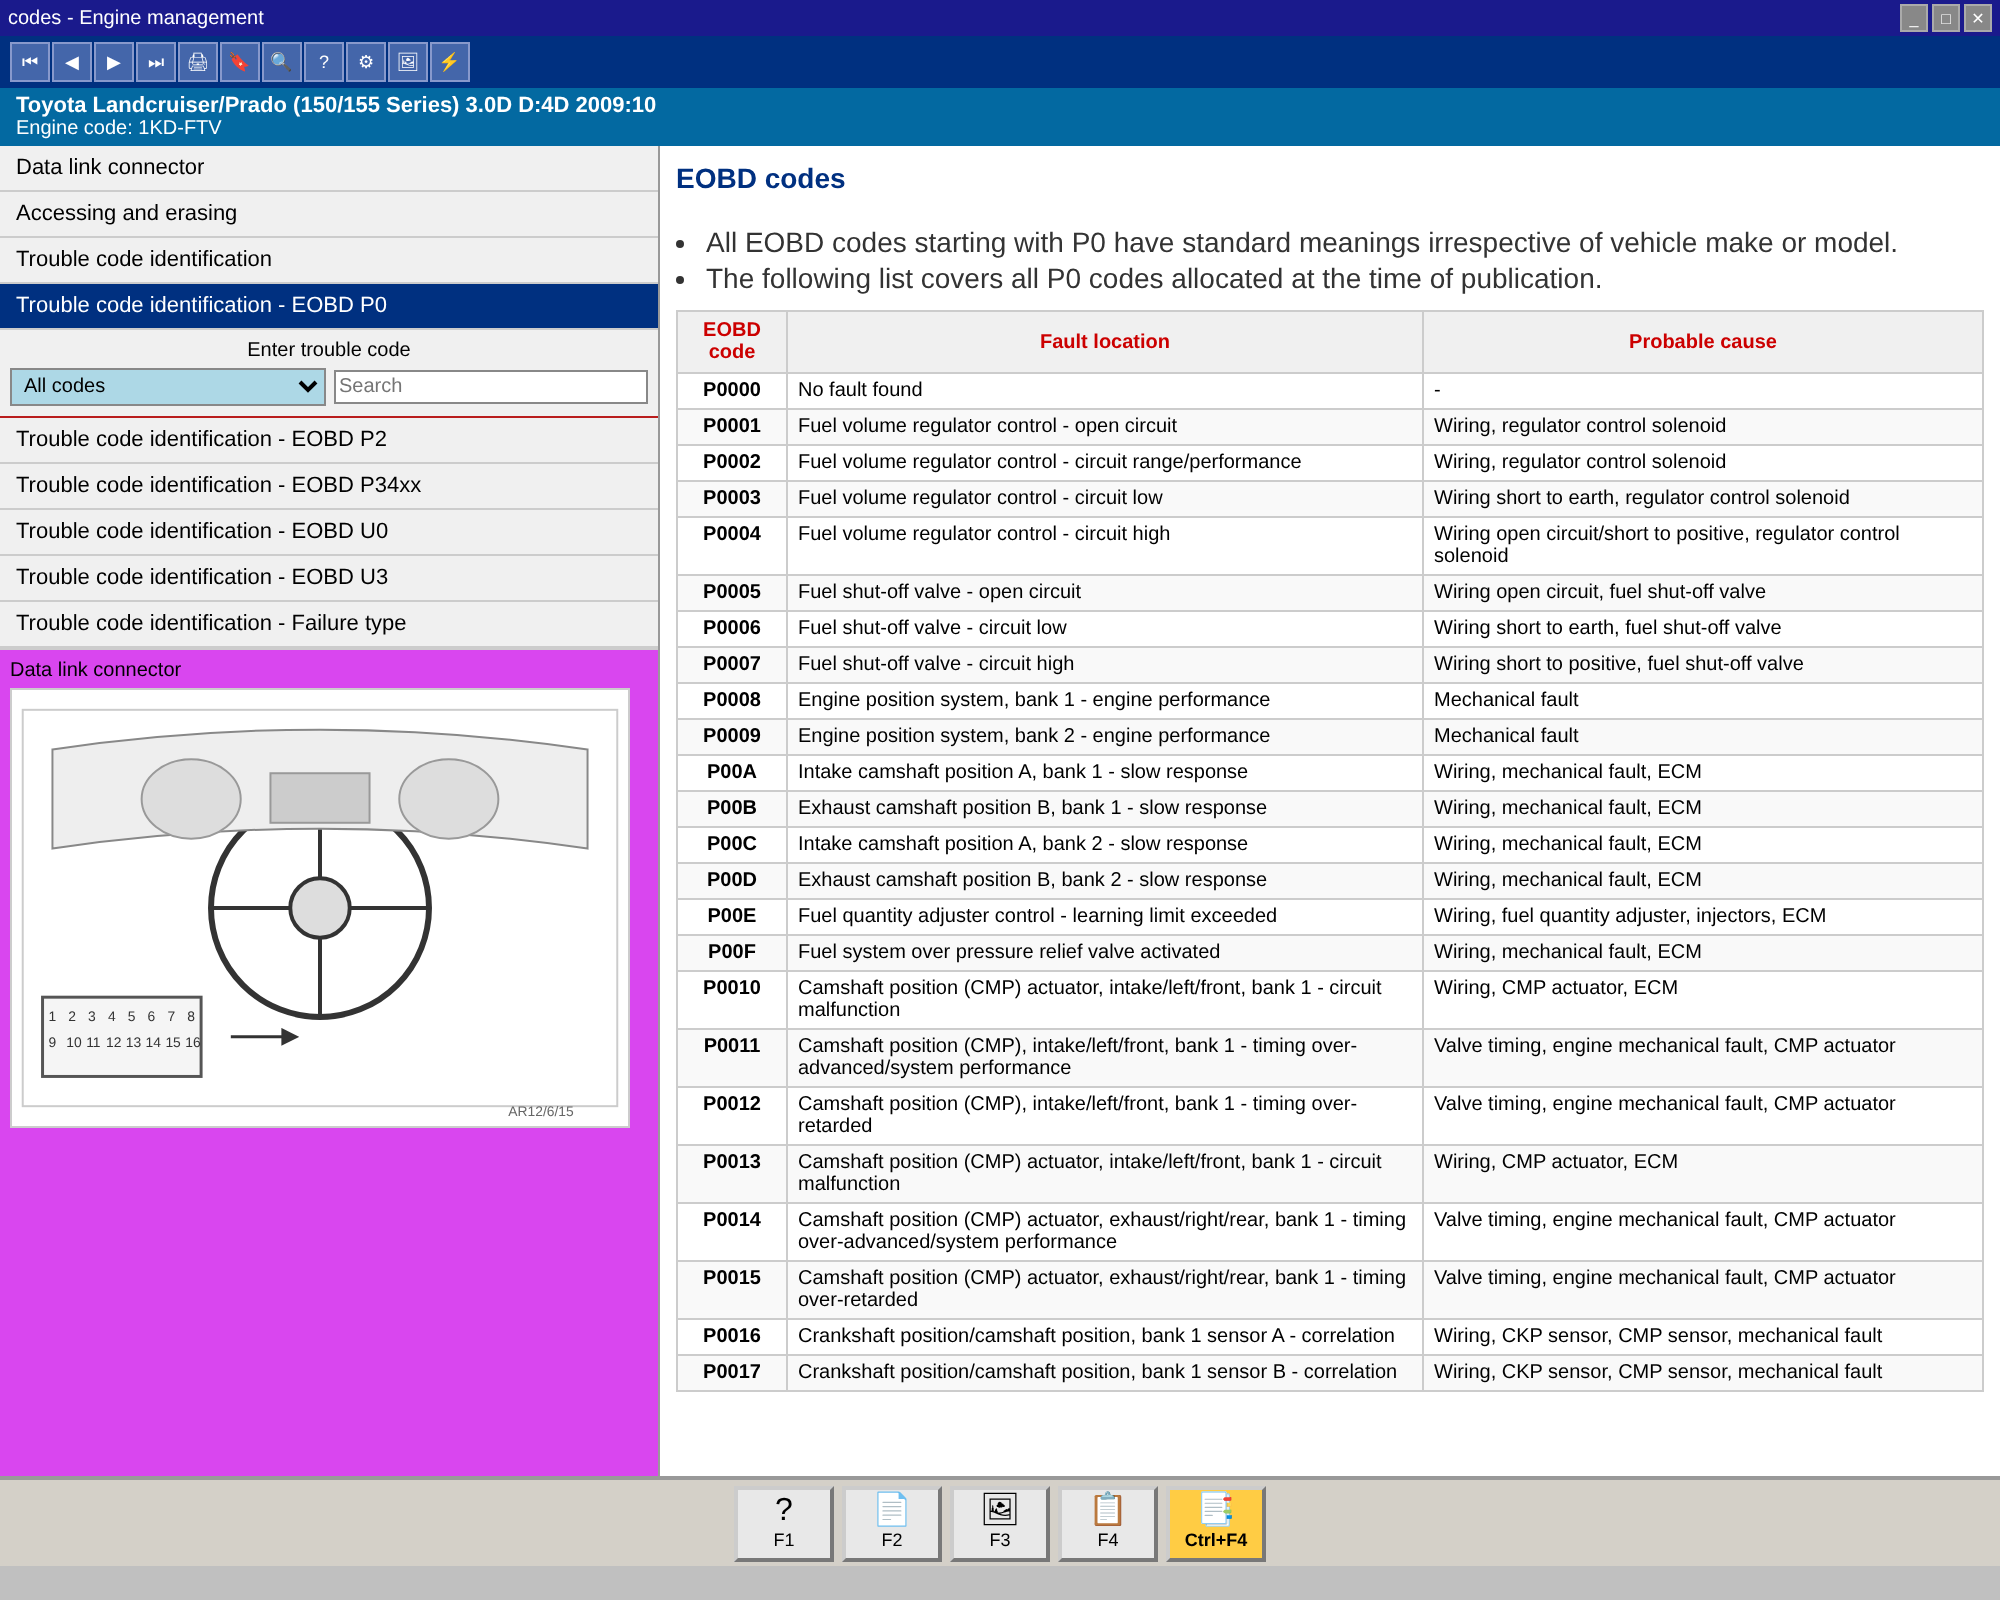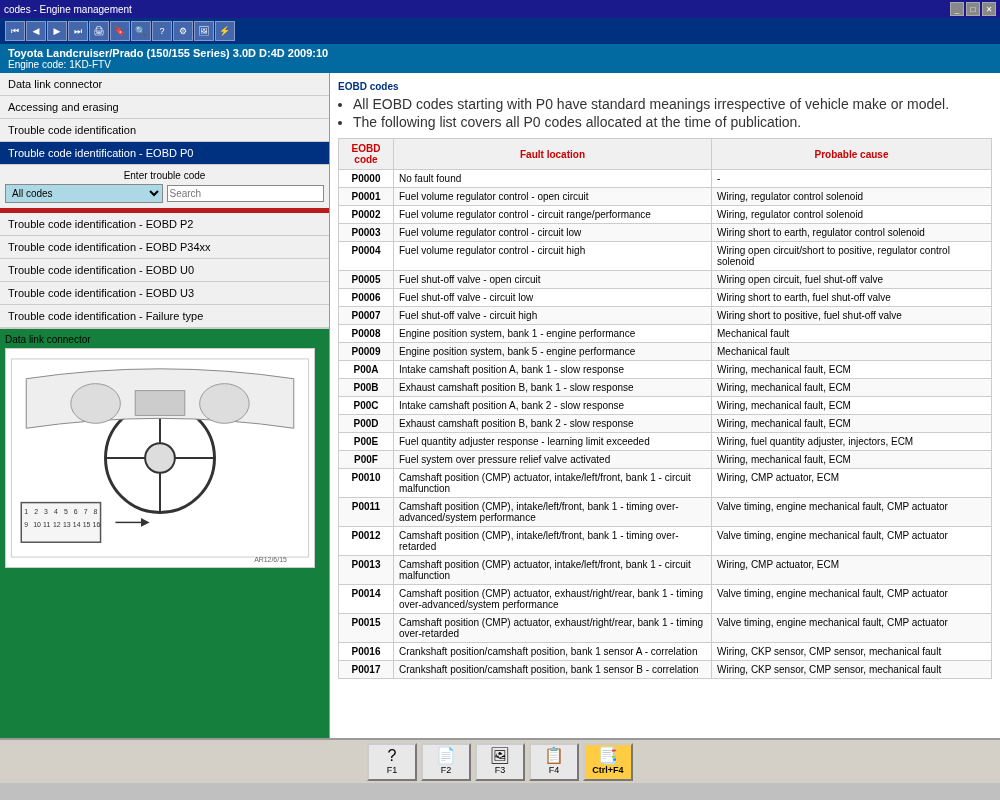--- a/index.html
+++ b/index.html
@@ -71,21 +71,21 @@
     #main-layout {
       display: flex;
       height: calc(800px - 90px - 45px);
       background: #e8e8e8;
     }
 
     
     #left-panel {
       width: 330px;
       min-width: 330px;
-      background: #15803d;
+      background: #d946ef;
       border-right: 1px solid #999;
       overflow-y: auto;
     }
 
     .nav-item {
       padding: 5px 8px;
       border-bottom: 1px solid #ccc;
       cursor: pointer;
       background: #f0f0f0;
       font-size: 11px;
@@ -93,21 +93,21 @@
     }
     .nav-item.active {
       background: #003080;
       color: white;
     }
 
     
     #trouble-code-section {
       background: #f0f0f0;
       padding: 5px;
-      border-bottom: 5px solid #b91c1c;
+      border-bottom: 1px solid #b91c1c;
     }
     #trouble-code-section label {
       display: block;
       text-align: center;
       font-size: 10px;
       margin-bottom: 3px;
     }
     #trouble-code-row {
       display: flex;
       gap: 4px;
@@ -145,24 +145,24 @@
 
     
     #right-panel {
       flex: 1;
       background: white;
       overflow-y: auto;
       padding: 8px;
     }
 
     #eobd-title {
-      font-size: 10px;
+      font-size: 14px;
       font-weight: bold;
       color: #003080;
-      margin-bottom: 4px;
+      margin-bottom: 16px;
     }
 
     #eobd-notes {
       font-size: 14px;
       color: #333;
       margin-bottom: 8px;
     }
     #eobd-notes ul {
       list-style: disc;
       padding-left: 15px;
@@ -417,21 +417,21 @@
             <td>Fuel shut-off valve - circuit high</td>
             <td>Wiring short to positive, fuel shut-off valve</td>
           </tr>
           <tr>
             <td class="code-cell">P0008</td>
             <td>Engine position system, bank 1 - engine performance</td>
             <td>Mechanical fault</td>
           </tr>
           <tr>
             <td class="code-cell">P0009</td>
-            <td>Engine position system, bank 5 - engine performance</td>
+            <td>Engine position system, bank 2 - engine performance</td>
             <td>Mechanical fault</td>
           </tr>
           <tr>
             <td class="code-cell">P00A</td>
             <td>Intake camshaft position A, bank 1 - slow response</td>
             <td>Wiring, mechanical fault, ECM</td>
           </tr>
           <tr>
             <td class="code-cell">P00B</td>
             <td>Exhaust camshaft position B, bank 1 - slow response</td>
@@ -442,21 +442,21 @@
             <td>Intake camshaft position A, bank 2 - slow response</td>
             <td>Wiring, mechanical fault, ECM</td>
           </tr>
           <tr>
             <td class="code-cell">P00D</td>
             <td>Exhaust camshaft position B, bank 2 - slow response</td>
             <td>Wiring, mechanical fault, ECM</td>
           </tr>
           <tr>
             <td class="code-cell">P00E</td>
-            <td>Fuel quantity adjuster response - learning limit exceeded</td>
+            <td>Fuel quantity adjuster control - learning limit exceeded</td>
             <td>Wiring, fuel quantity adjuster, injectors, ECM</td>
           </tr>
           <tr>
             <td class="code-cell">P00F</td>
             <td>Fuel system over pressure relief valve activated</td>
             <td>Wiring, mechanical fault, ECM</td>
           </tr>
           <tr>
             <td class="code-cell">P0010</td>
             <td>Camshaft position (CMP) actuator, intake/left/front, bank 1 - circuit malfunction</td>

